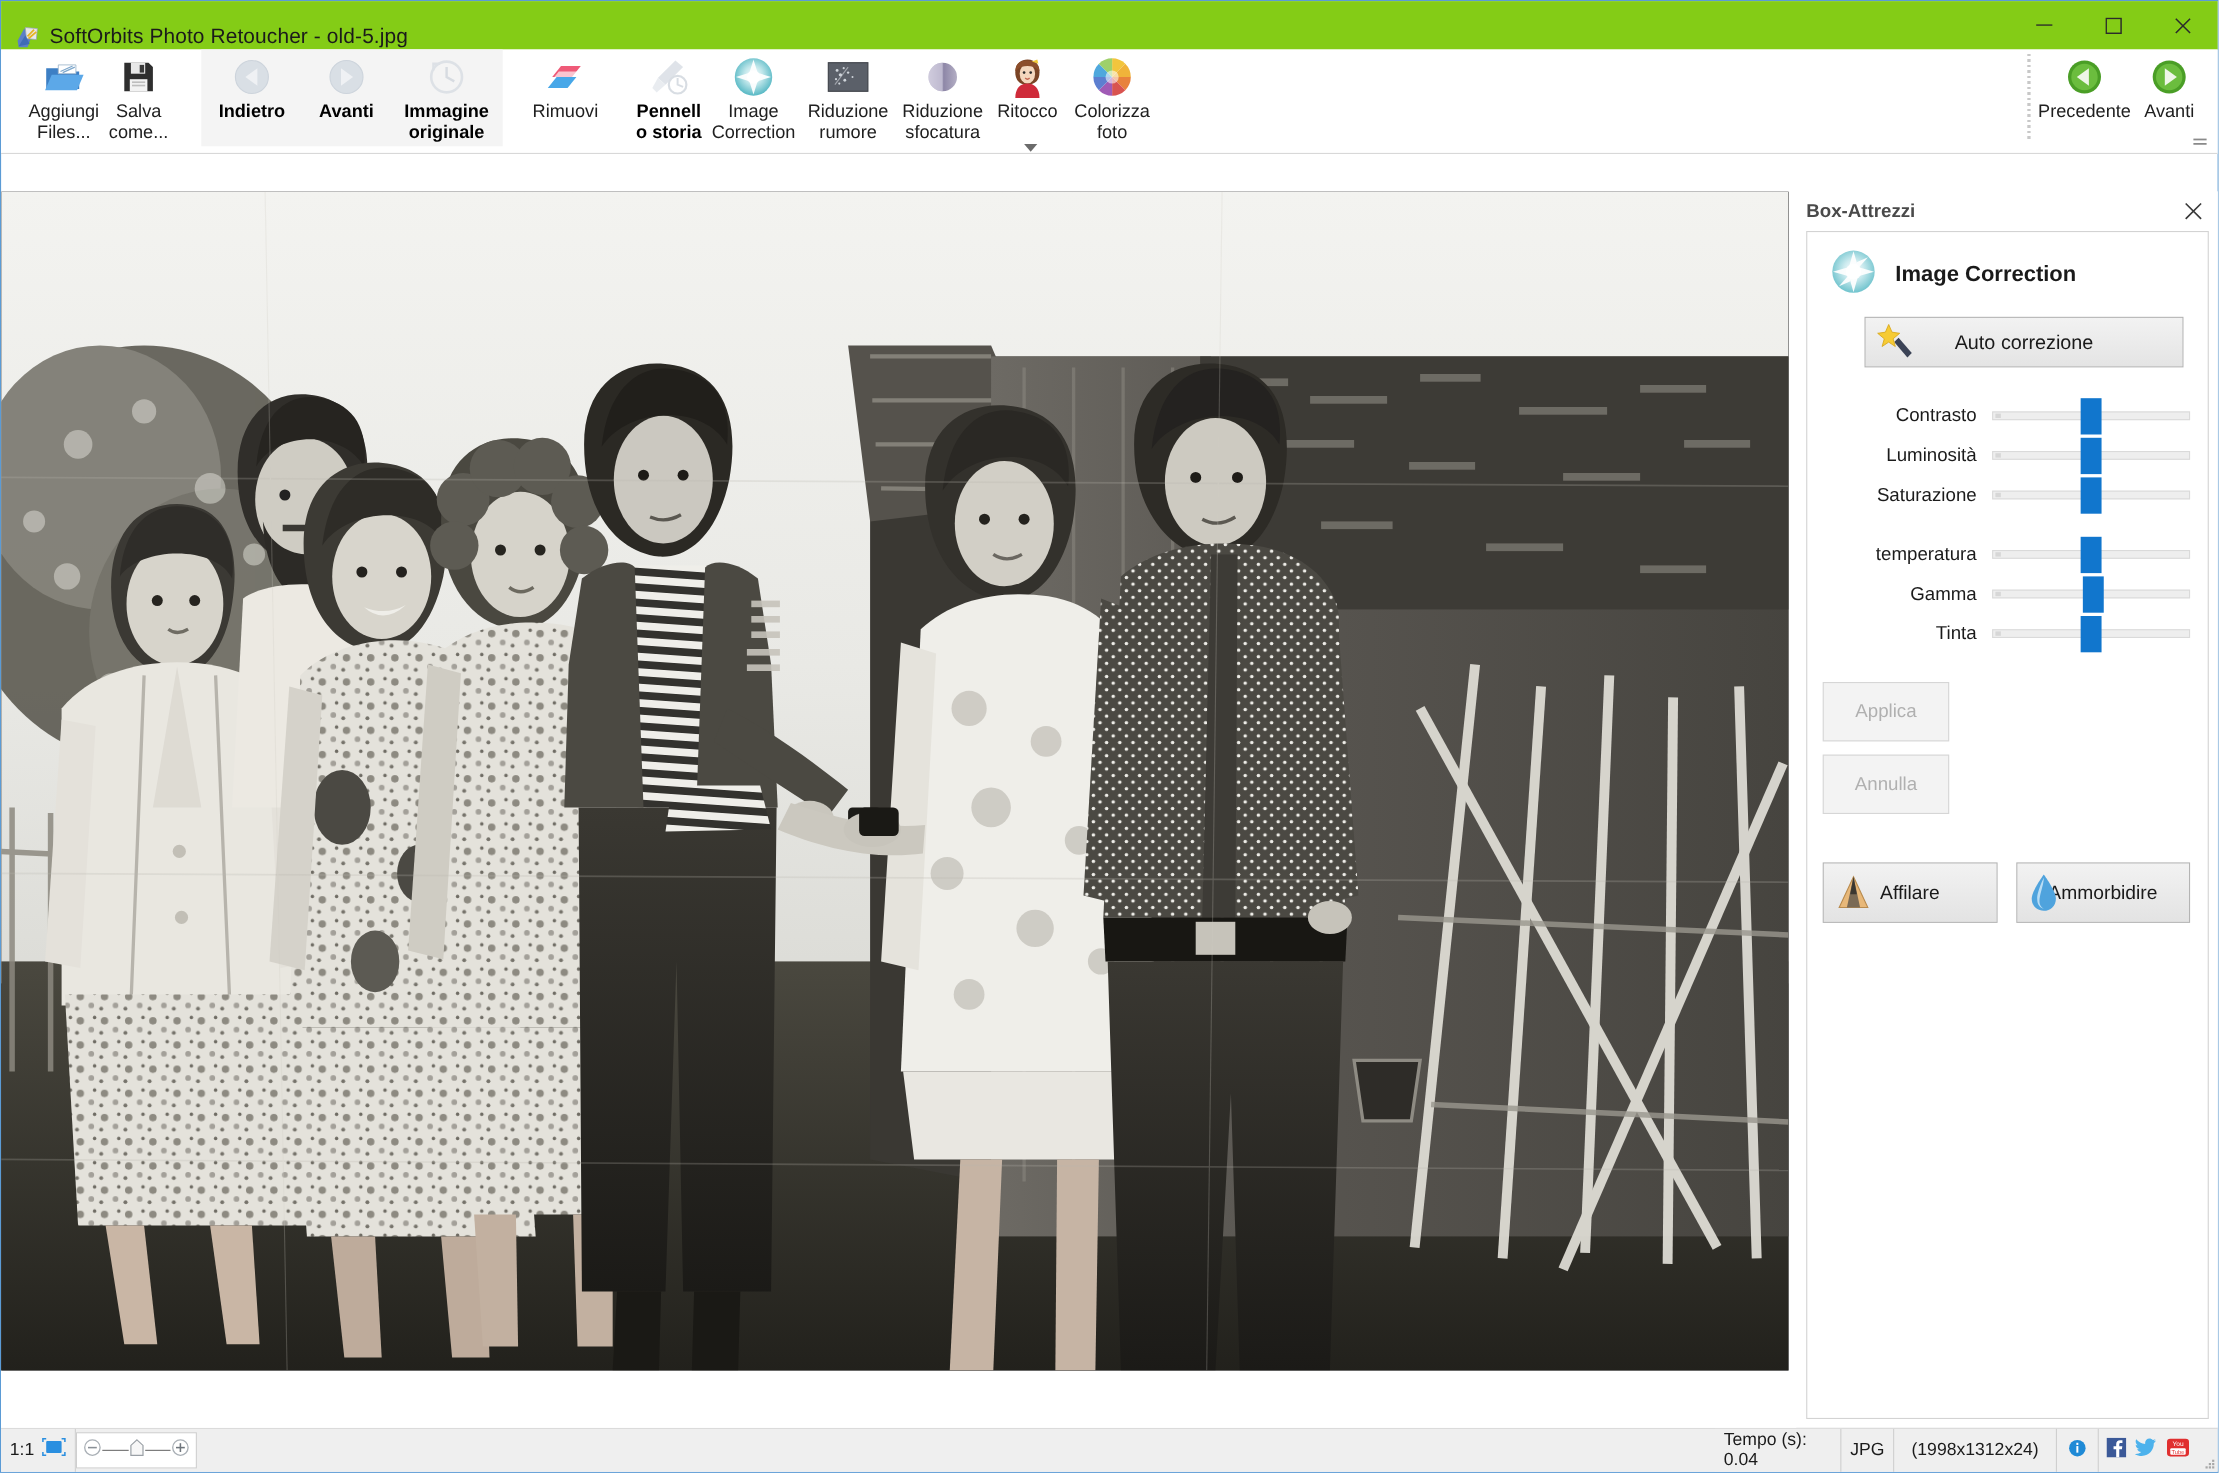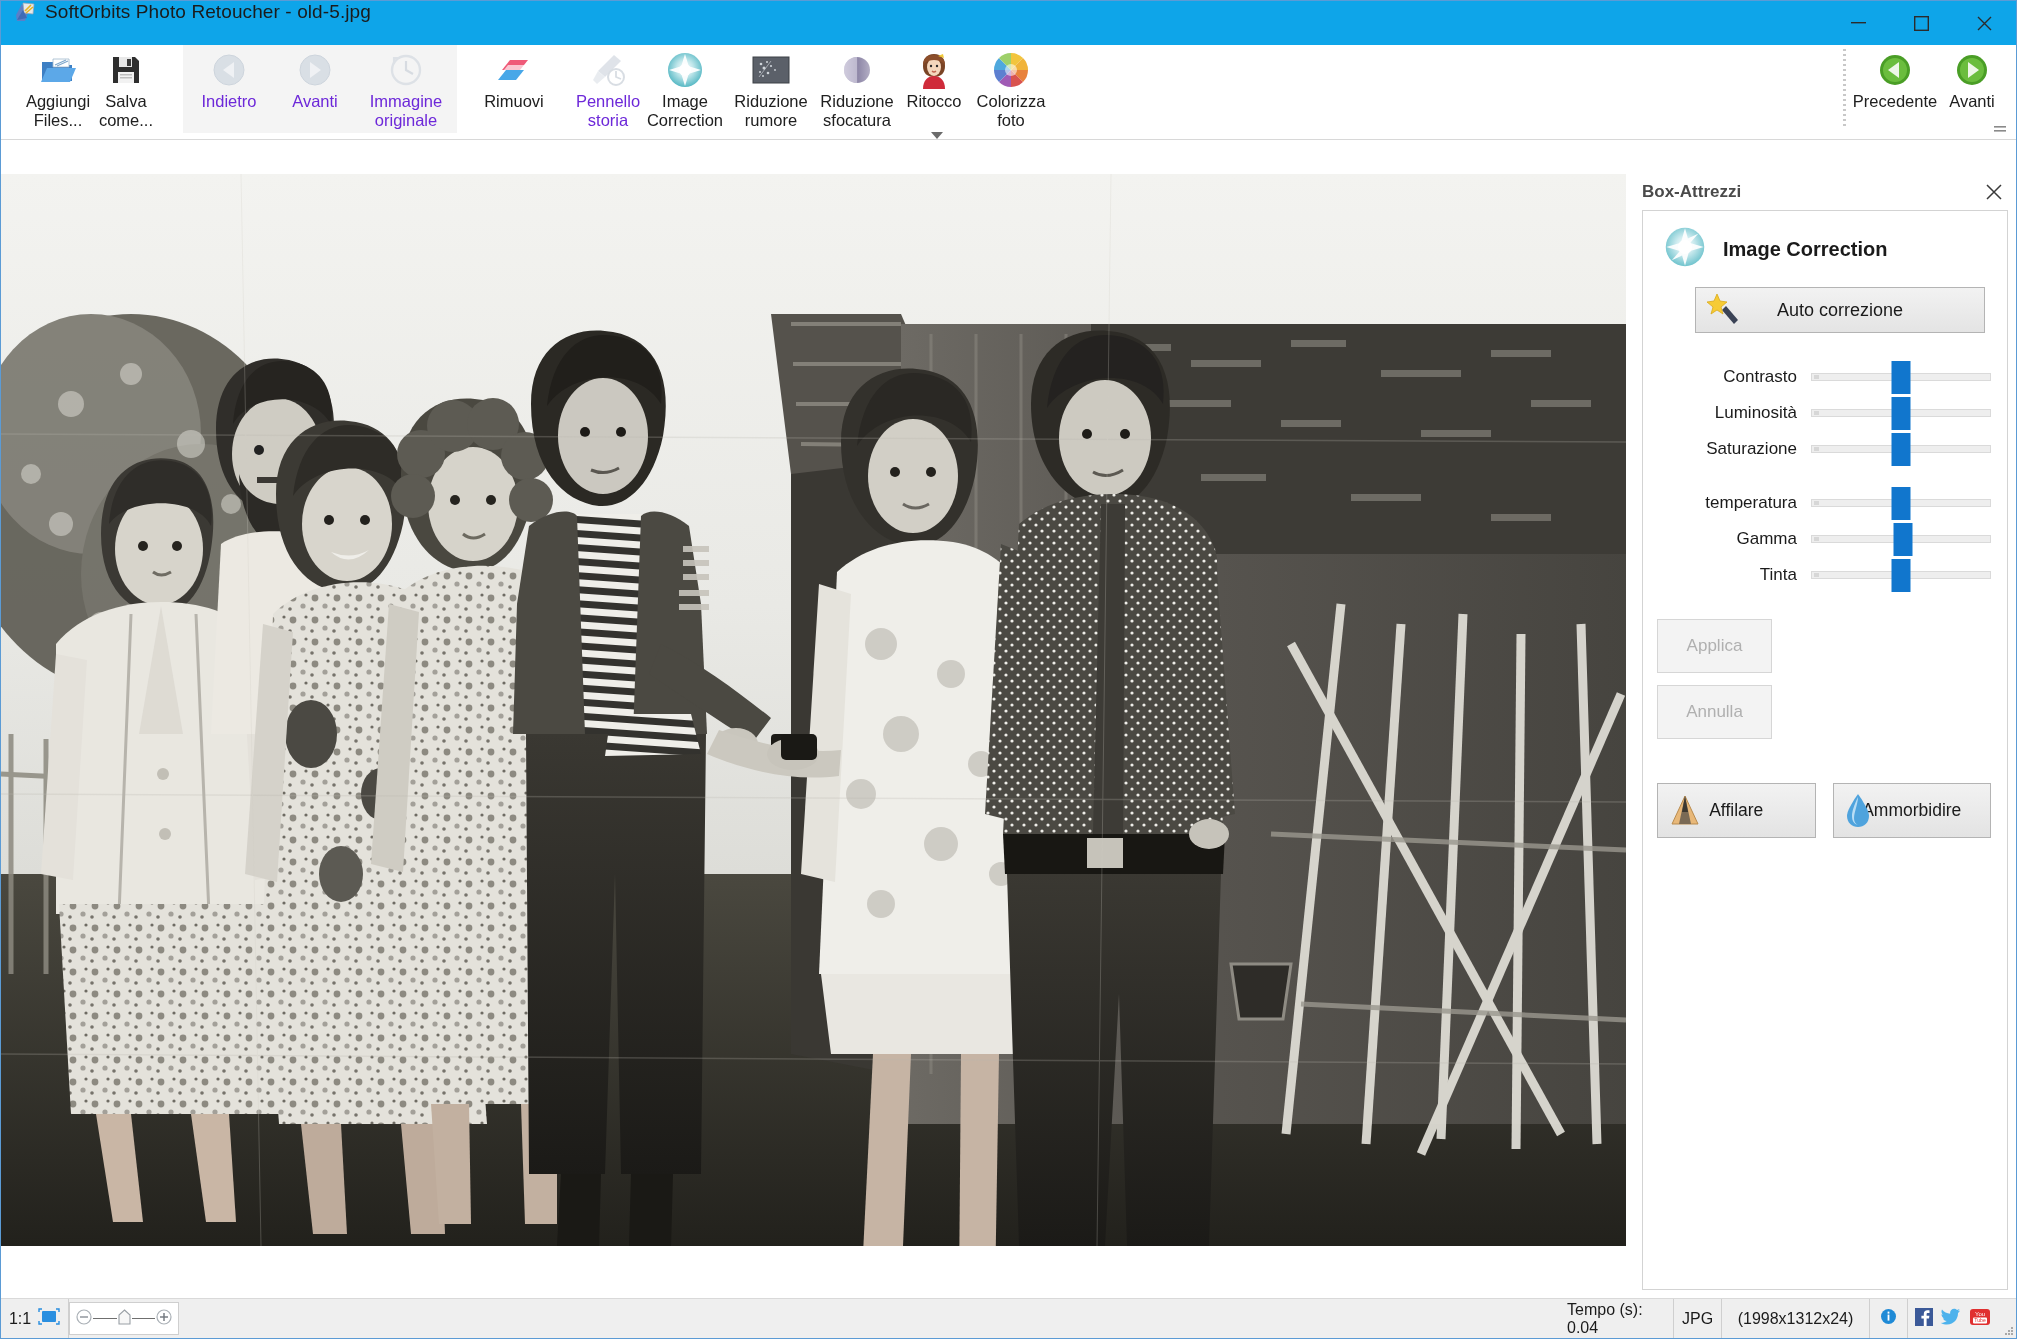--- a/index.html
+++ b/index.html
@@ -22,22 +22,22 @@
     background: #ffffff;
     display: flex;
     flex-direction: column;
   }
 
   
   .titlebar {
     height: 44px;
     min-height: 44px;
     display: flex;
-    align-items: flex-start;
-    background: #0ea5e9;
+    align-items: flex-end;
+    background: #84cc16;
     position: relative;
   }
   .title-icon {
     width: 22px; height: 22px;
     margin-left: 13px;
     margin-right: 9px;
     position: relative;
   }
   .title-text {
     font-size: 19px;
@@ -118,21 +118,21 @@
     justify-content: center;
     margin-bottom: 2px;
   }
   .tool .tlabel {
     font-size: 16.5px;
     line-height: 19px;
     text-align: center;
     color: #202020;
     word-break: break-word;
   }
-  .tool.dis .tlabel { color: #6d28d9; }
+  .tool.dis .tlabel { color: #000000; font-weight: bold; }
   .tool.dis .ticon { opacity: 0.45; }
   .tool.wide { width: 86px; }
   .tool.xwide { width: 96px; }
 
   .ribbon-right {
     position: absolute;
     right: 10px;
     top: 0;
     display: flex;
     align-items: flex-start;

